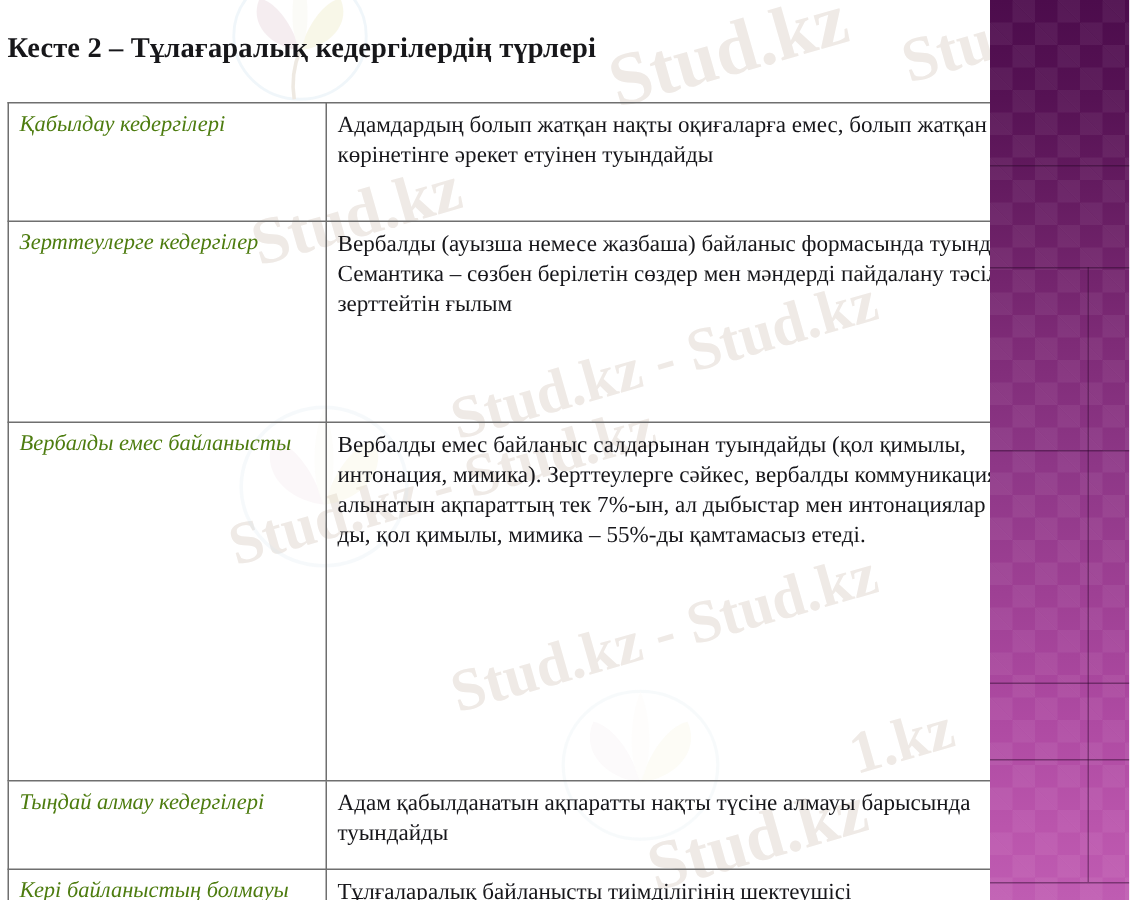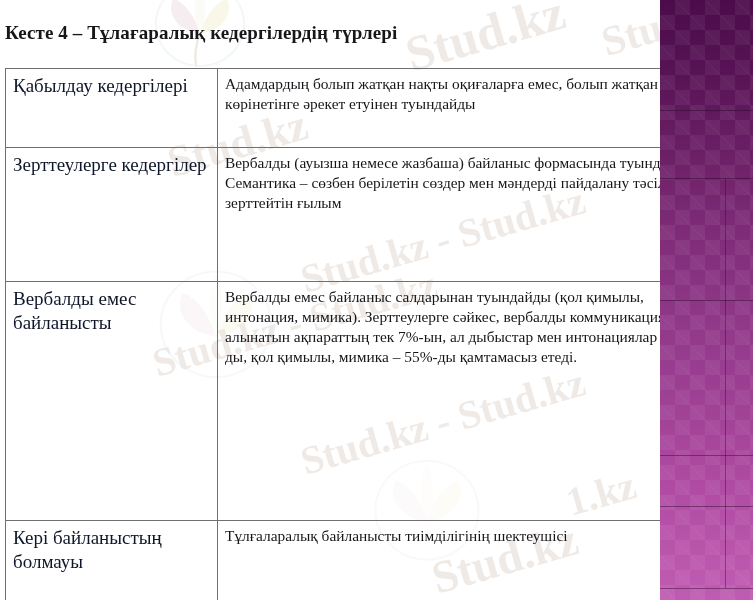--- a/index.html
+++ b/index.html
@@ -71,23 +71,24 @@
     background: transparent;
   }
   #barriers-table td {
     border: 1px solid #6f6f6f;
     vertical-align: top;
     padding: 5px 6px 6px 7px;
     background: transparent;
   }
   td.term {
     width: 198px;
-    font-size: 19px;
+    font-style: italic;
+    font-size: 15px;
     line-height: 1.28;
-    color: #0f172a;
+    color: #4d7c0f;
   }
   td.desc {
     font-size: 15.4px;
     line-height: 1.30;
     color: #16161a;
   }
   tr.r1 td { height: 67px; }
   tr.r2 td { height: 122px; }
   tr.r3 td { height: 227px; }
   tr.r4 td { height: 47px; }
@@ -171,35 +172,39 @@
   </div>
   <div class="logo-wm" id="logo-low">
     <svg viewBox="0 0 100 100" width="100%" height="100%" aria-hidden="true">
       <ellipse cx="50" cy="52" rx="46" ry="44" fill="none" stroke="#dbe8f0" stroke-width="2"></ellipse>
       <path d="M50 62 C 30 60, 14 44, 22 26 C 32 28, 44 42, 50 62 Z" fill="#e9d8e0" opacity=".75"></path>
       <path d="M50 62 C 70 60, 86 44, 78 26 C 68 28, 56 42, 50 62 Z" fill="#eeeac3" opacity=".75"></path>
       <path d="M50 62 C 42 48, 44 22, 50 8 C 56 22, 58 48, 50 62 Z" fill="#f7f4ec" opacity=".8"></path>
     </svg>
   </div>
 
-  <div id="page-title">Кесте 4 – Тұлағаралық кедергілердің түрлері</div>
+  <div id="page-title">Кесте 2 – Тұлағаралық кедергілердің түрлері</div>
 
   <table id="barriers-table">
     <tbody>
       <tr class="r1">
         <td class="term">Қабылдау кедергілері</td>
         <td class="desc">Адамдардың болып жатқан нақты оқиғаларға емес, болып жатқан сияқты көрінетінге әрекет етуінен туындайды</td>
       </tr>
       <tr class="r2">
         <td class="term">Зерттеулерге кедергілер</td>
         <td class="desc">Вербалды (ауызша немесе жазбаша) байланыс формасында туындайды. Семантика – сөзбен берілетін сөздер мен мәндерді пайдалану тәсілдерін зерттейтін ғылым</td>
       </tr>
       <tr class="r3">
         <td class="term">Вербалды емес байланысты</td>
         <td class="desc">Вербалды емес байланыс салдарынан туындайды (қол қимылы, интонация, мимика). Зерттеулерге сәйкес, вербалды коммуникациялар алынатын ақпараттың тек 7%-ын, ал дыбыстар мен интонациялар – 38%-ды, қол қимылы, мимика – 55%-ды қамтамасыз етеді.</td>
+      </tr>
+      <tr class="r4">
+        <td class="term">Тыңдай алмау кедергілері</td>
+        <td class="desc">Адам қабылданатын ақпаратты нақты түсіне алмауы барысында туындайды</td>
       </tr>
       <tr class="r5">
         <td class="term">Кері байланыстың болмауы</td>
         <td class="desc">Тұлғаларалық байланысты тиімділігінің шектеушісі</td>
       </tr>
     </tbody>
   </table>
 
   <div id="accent-band">
     <div id="accent-band-pattern"></div>

